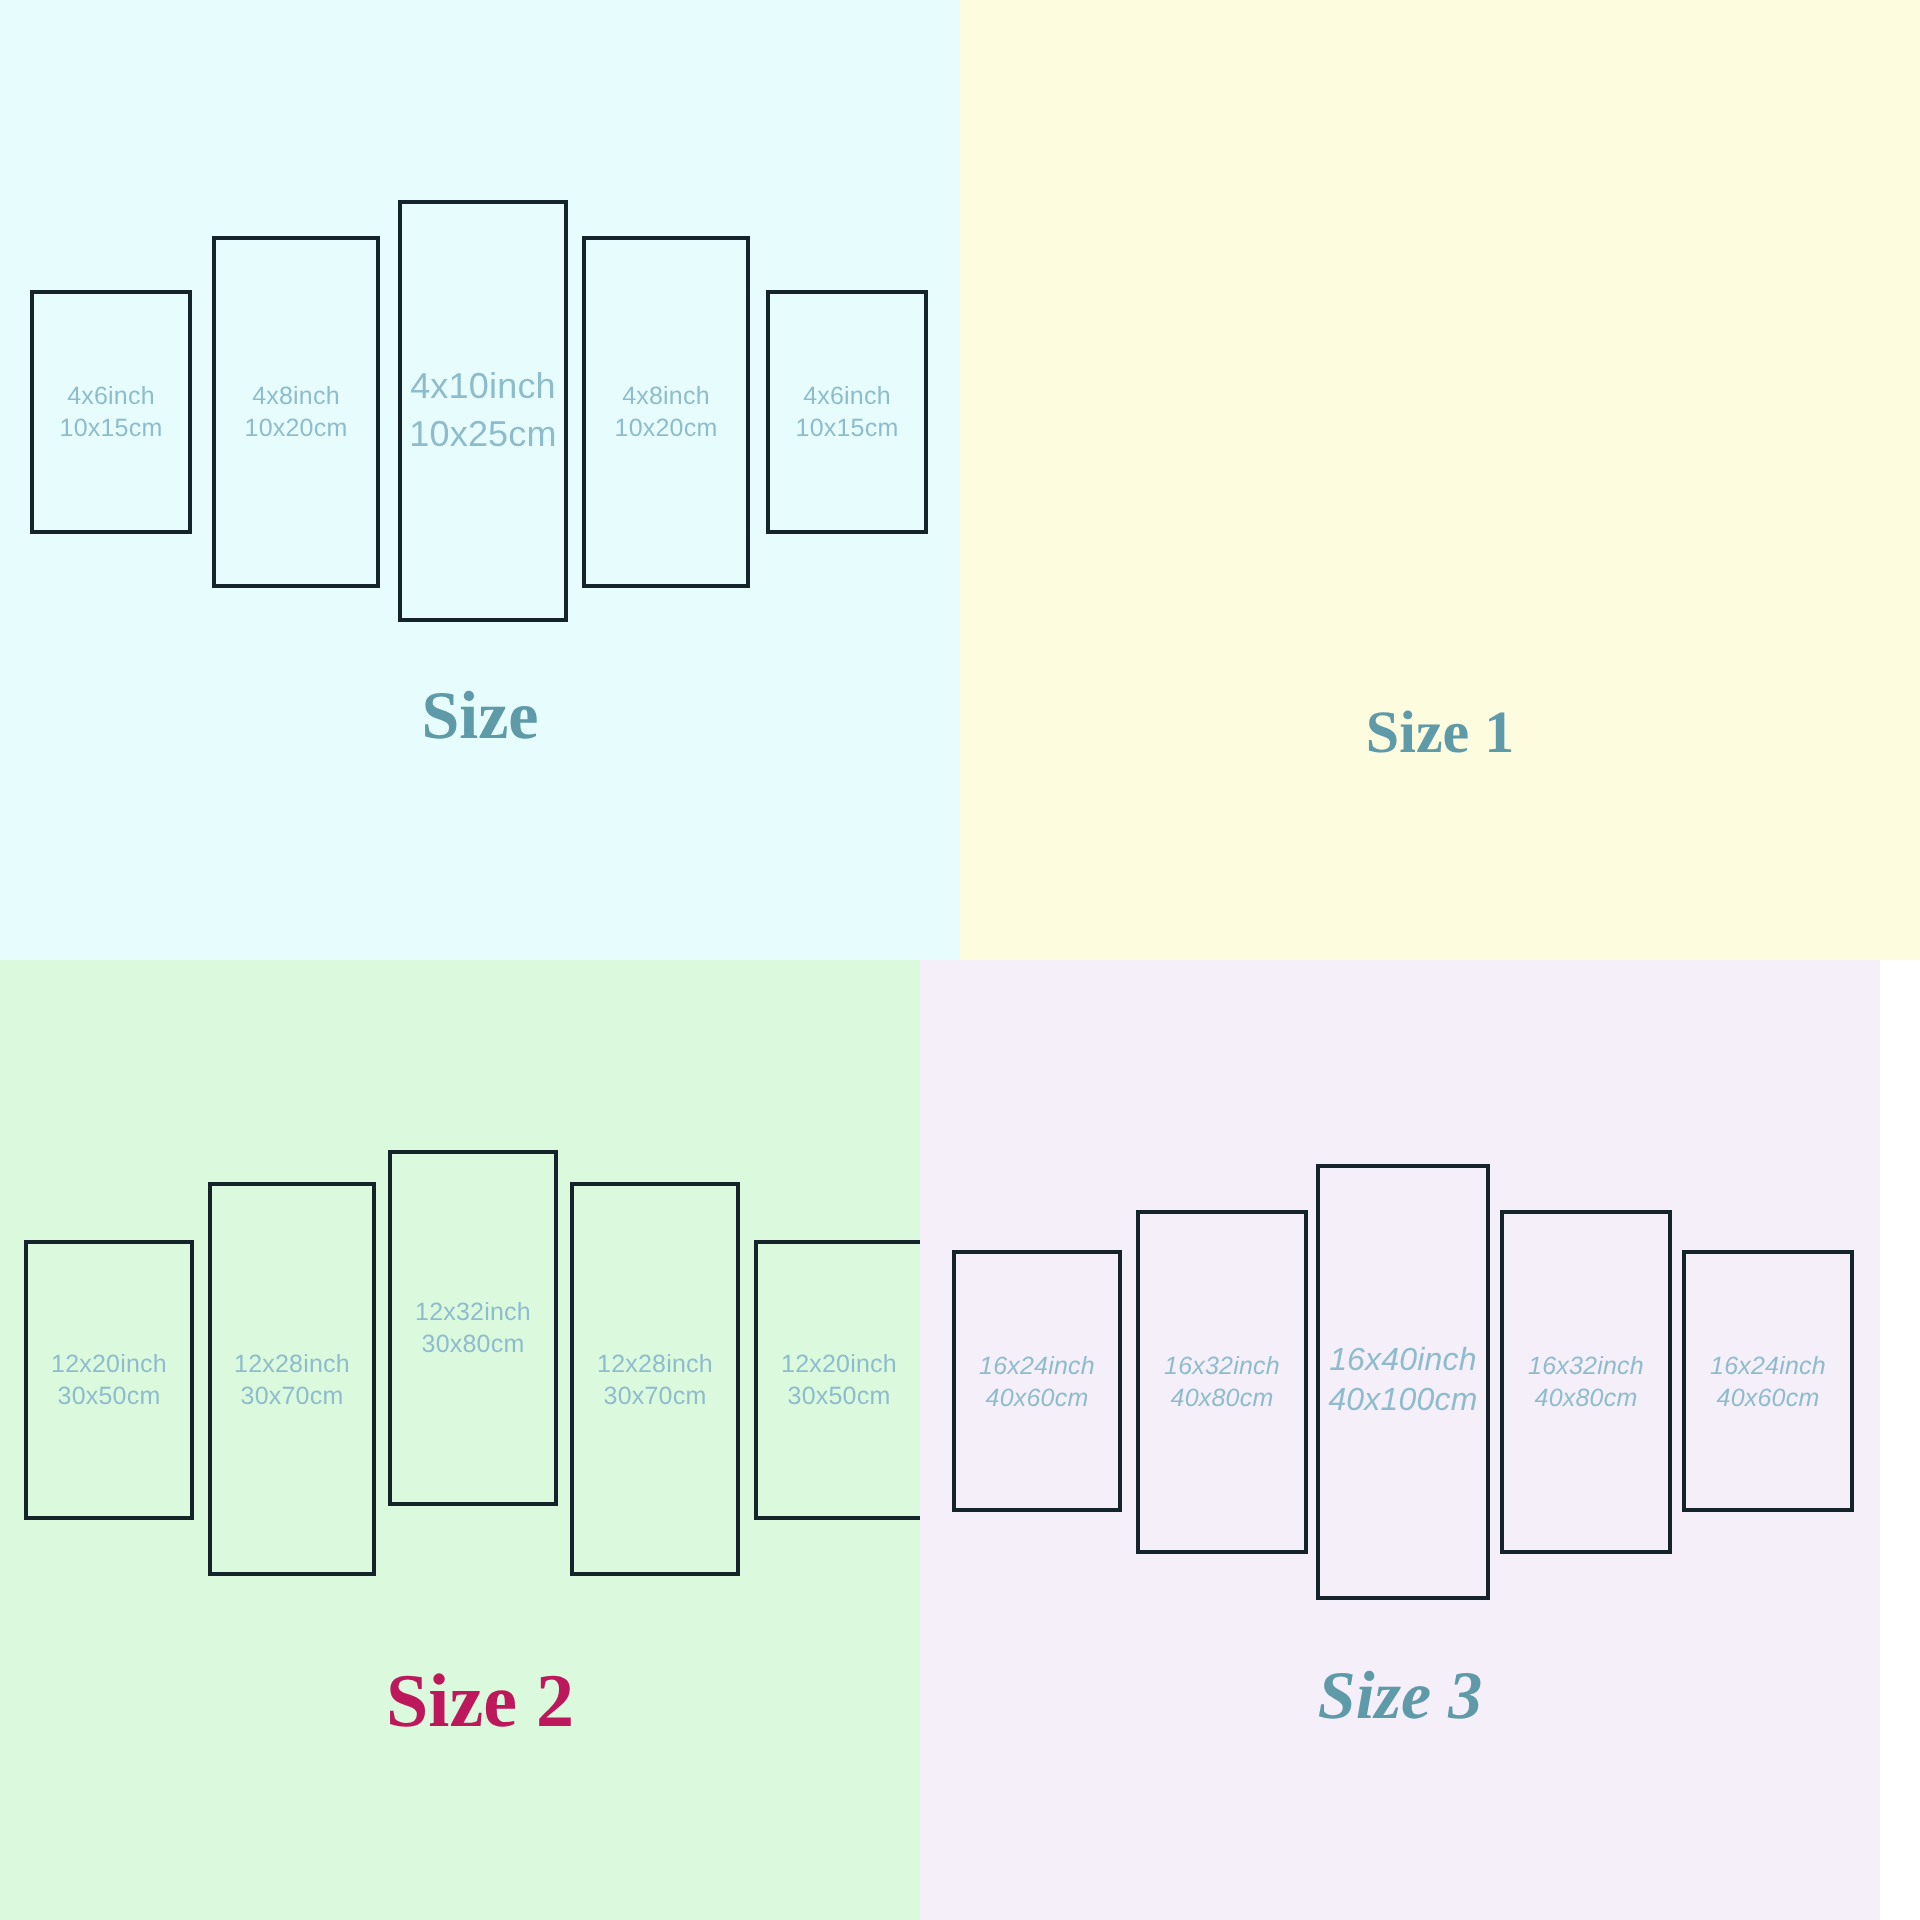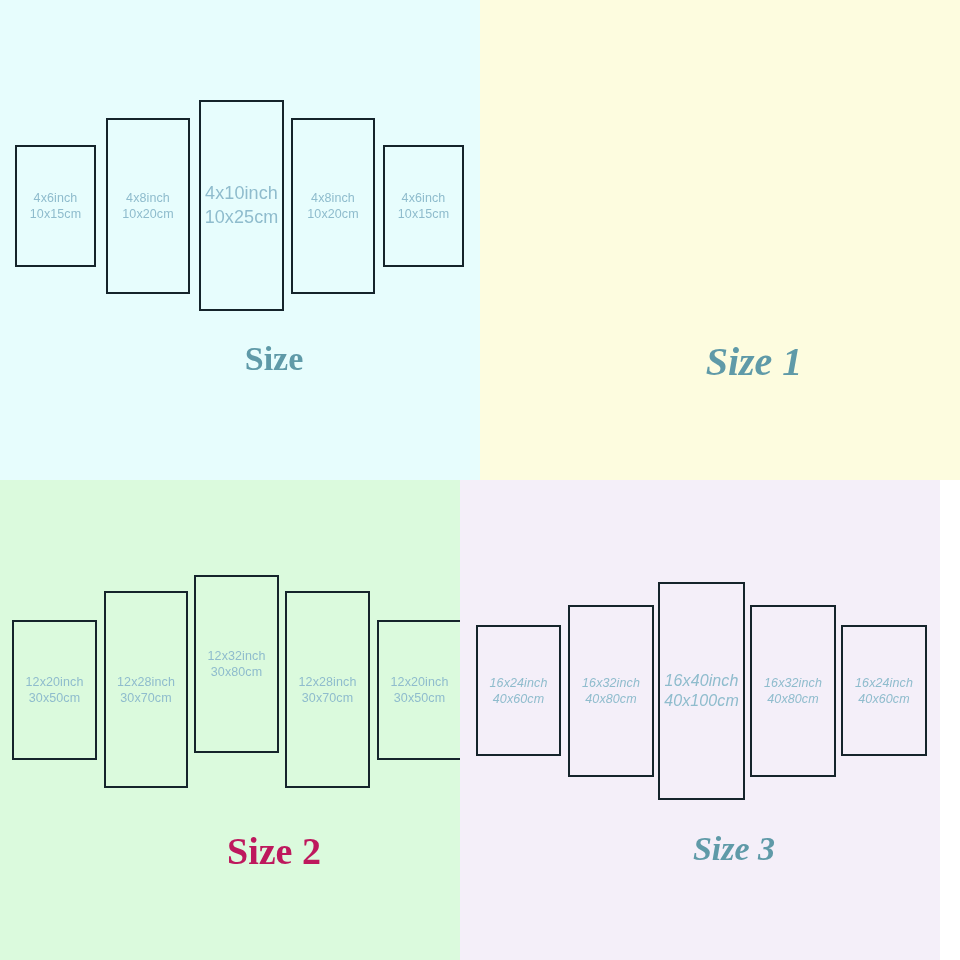--- a/index.html
+++ b/index.html
@@ -55,21 +55,20 @@
 
   
   .caption {
     position: absolute;
     left: 0;
     width: 480px;
     text-align: center;
     font-family: "Liberation Serif", serif;
     font-weight: 700;
     line-height: 1;
-    padding-left: 34px;
   }
 </style>
 </head>
 <body>
 
 <div id="size-chart">
     <div class="quadrant q0" style="background: rgb(231, 253, 253);">
       <div class="panel" style="left: 15px; top: 145px; width: 81px; height: 122px; border-color: rgb(21, 36, 43);">
         <div class="panel-label" style="color: rgb(143, 188, 205); font-size: 12.5px;">
           <span class="line">4x6inch</span>
@@ -96,21 +95,21 @@
       </div>
       <div class="panel" style="left: 383px; top: 145px; width: 81px; height: 122px; border-color: rgb(21, 36, 43);">
         <div class="panel-label" style="color: rgb(143, 188, 205); font-size: 12.5px;">
           <span class="line">4x6inch</span>
           <span class="line">10x15cm</span>
         </div>
       </div>
       <div class="caption" style="top: 342px; color: rgb(95, 154, 168); font-size: 34px;">Size</div>
     </div>
     <div class="quadrant q1" style="background: rgb(253, 252, 223);">
-      <div class="caption" style="top: 342px; color: rgb(95, 154, 168); font-size: 40px; font-style: italic;">Size 1</div>
+      <div class="caption" style="top: 352px; color: rgb(95, 154, 168); font-size: 30px;">Size 1</div>
     </div>
     <div class="quadrant q2" style="background: rgb(219, 250, 221);">
       <div class="panel" style="left: 12px; top: 140px; width: 85px; height: 140px; border-color: rgb(21, 36, 43);">
         <div class="panel-label" style="color: rgb(143, 188, 205); font-size: 12.5px;">
           <span class="line">12x20inch</span>
           <span class="line">30x50cm</span>
         </div>
       </div>
       <div class="panel" style="left: 104px; top: 111px; width: 84px; height: 197px; border-color: rgb(21, 36, 43);">
         <div class="panel-label" style="color: rgb(143, 188, 205); font-size: 12.5px;">

